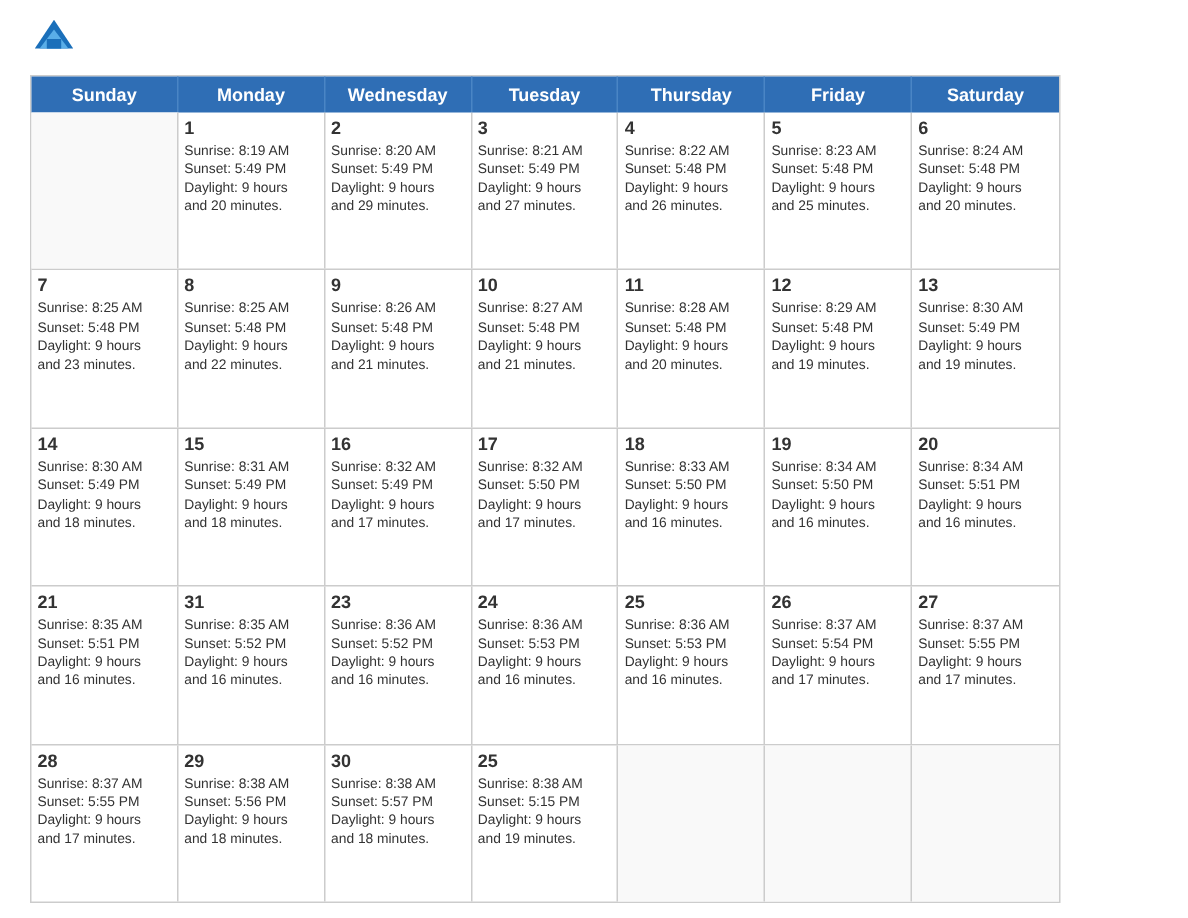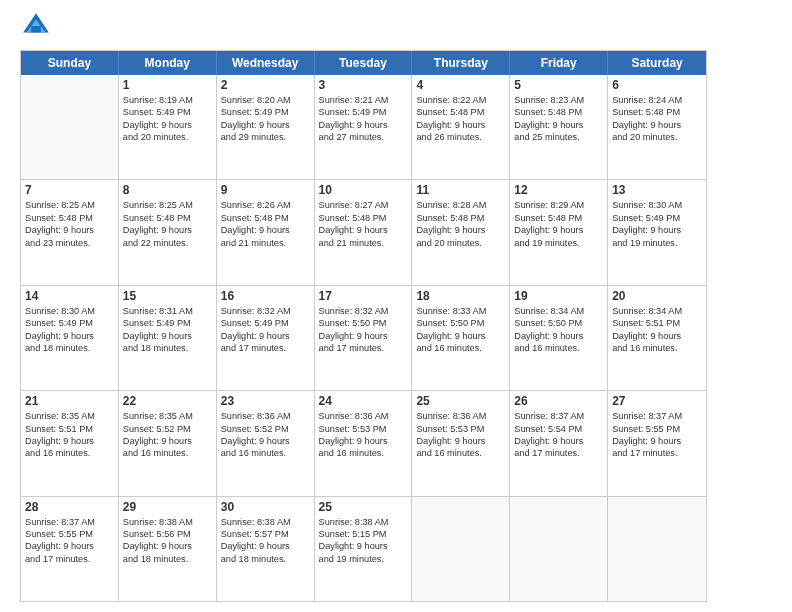--- a/index.html
+++ b/index.html
@@ -296,21 +296,21 @@
         </div>
         <div class="cal-week">
           <div class="cal-cell">
             <span class="day-num">21</span>
             <span class="cell-line">Sunrise: 8:35 AM</span>
             <span class="cell-line">Sunset: 5:51 PM</span>
             <span class="cell-line">Daylight: 9 hours</span>
             <span class="cell-line">and 16 minutes.</span>
           </div>
           <div class="cal-cell">
-            <span class="day-num">22</span>
+            <span class="day-num">31</span>
             <span class="cell-line">Sunrise: 8:35 AM</span>
             <span class="cell-line">Sunset: 5:52 PM</span>
             <span class="cell-line">Daylight: 9 hours</span>
             <span class="cell-line">and 16 minutes.</span>
           </div>
           <div class="cal-cell">
             <span class="day-num">23</span>
             <span class="cell-line">Sunrise: 8:36 AM</span>
             <span class="cell-line">Sunset: 5:52 PM</span>
             <span class="cell-line">Daylight: 9 hours</span>

